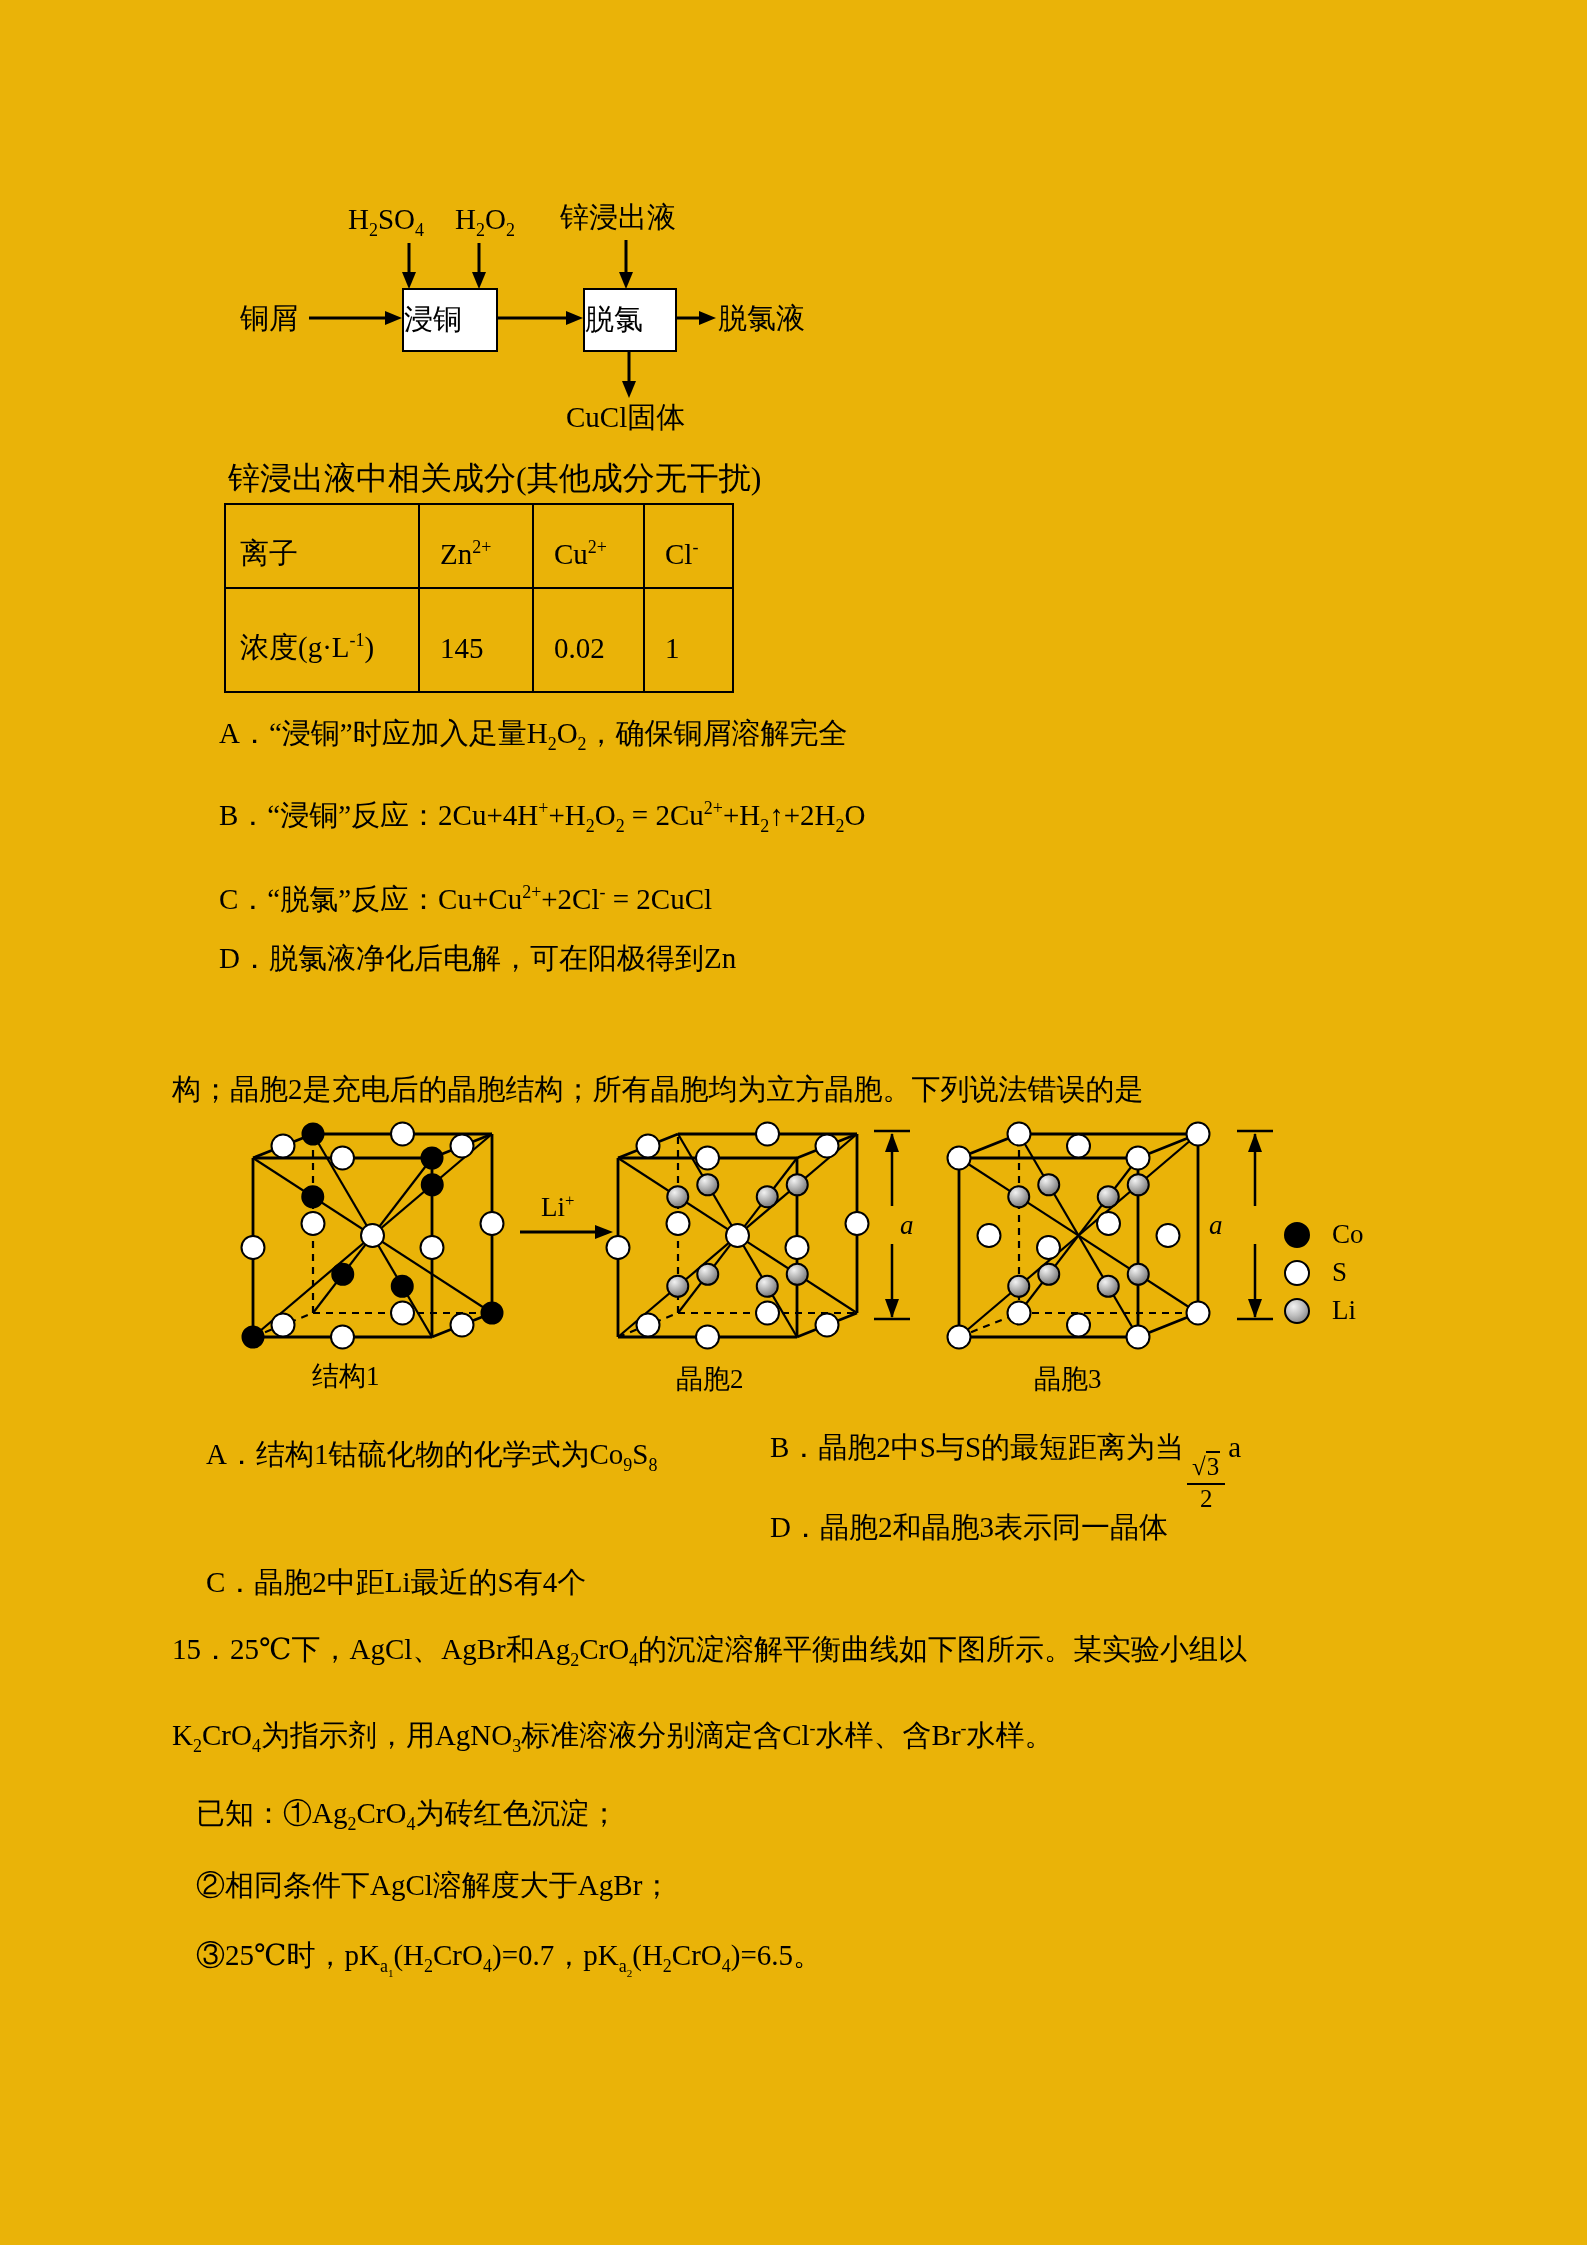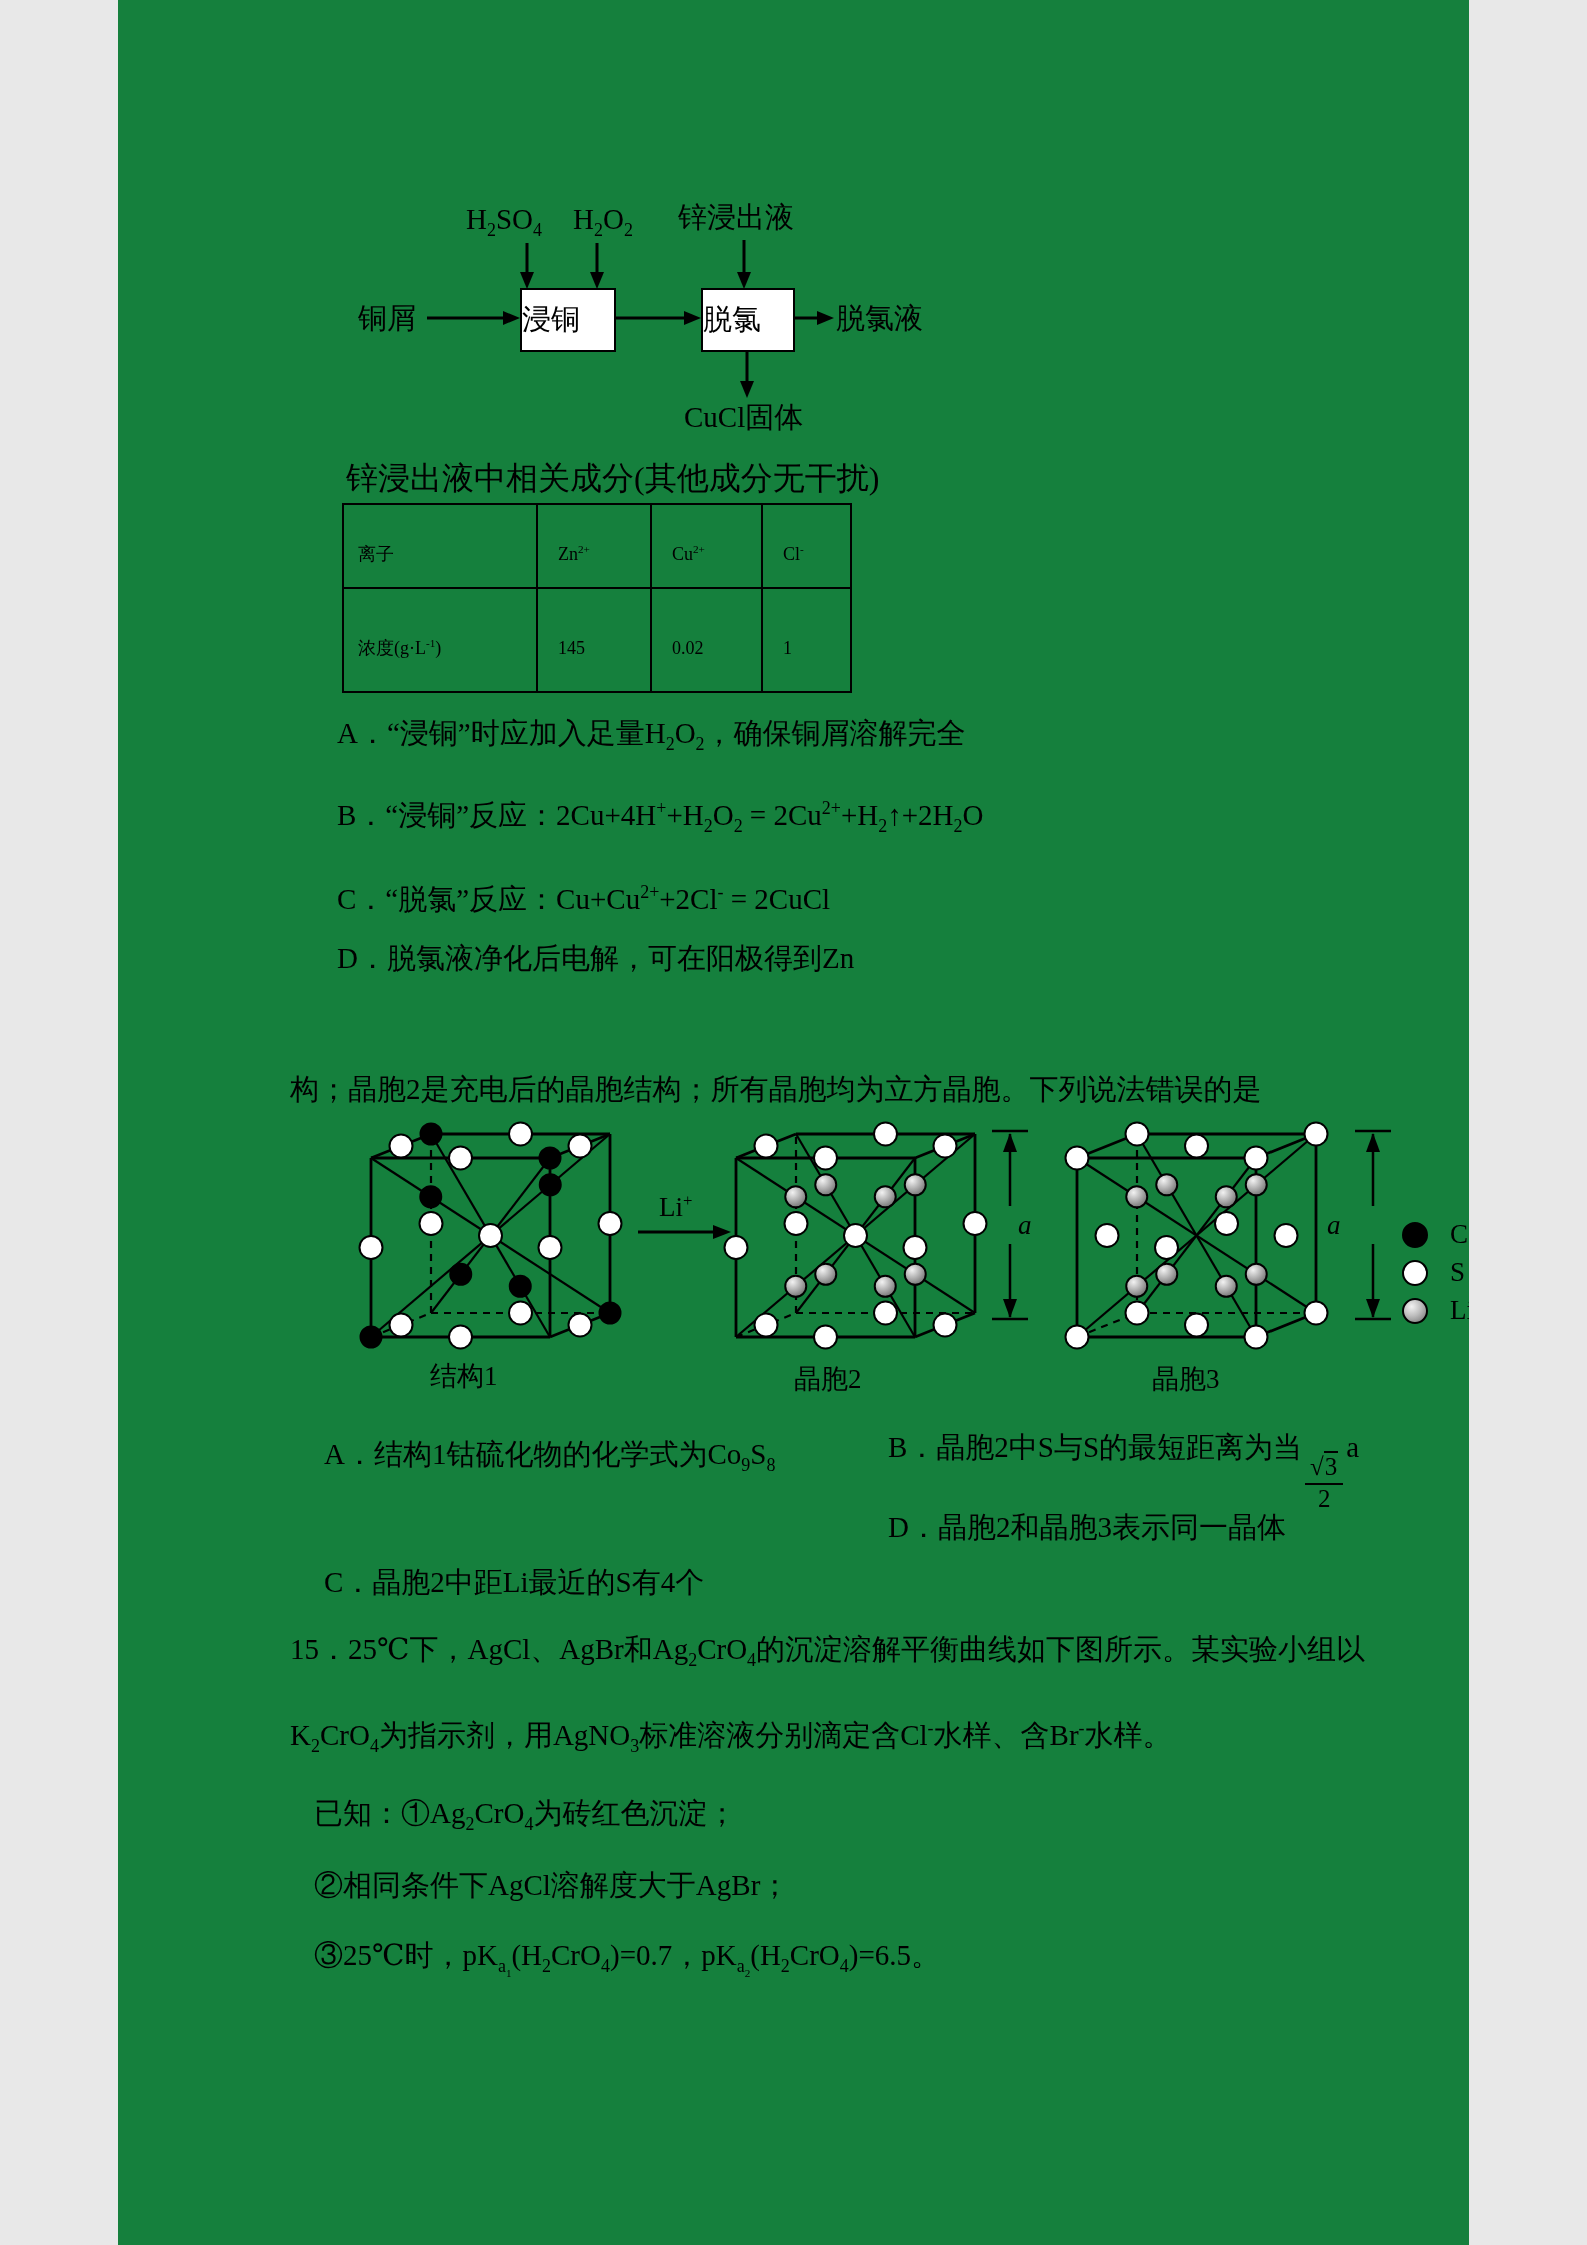--- a/index.html
+++ b/index.html
@@ -1,28 +1,28 @@
 <!DOCTYPE html>
 <html><head>
 <meta charset="utf-8">
 <style>
   html,body{margin:0;padding:0;background:#e8e8e8;}
-  .page{position:relative;width:1351px;height:2245px;background:#15803d;margin:0 auto;
+  .page{position:relative;width:1587px;height:2245px;background:#eab308;margin:0 auto;
         font-family:"Liberation Serif","DejaVu Serif",serif;color:#000;overflow:hidden;}
   .txt{position:absolute;white-space:nowrap;font-size:29px;line-height:1.2;}
   sub{font-size:0.62em;line-height:0;}
   sup{font-size:0.62em;line-height:0;}
   .ol{border-top:2px solid #000;padding:0 1px;}
   
   .flow-box{position:absolute;border:2.5px solid #000;display:flex;align-items:center;justify-content:flex-start;
             font-size:29px;background:#fff;}
   .flow-svg,.cells-svg{position:absolute;left:0;}
   
   .ztable{position:absolute;border-collapse:collapse;table-layout:fixed;}
-  .ztable td{border:2.4px solid #000;font-size:18px;padding:16px 0 0 14px;vertical-align:middle;}
+  .ztable td{border:2.4px solid #000;font-size:29px;padding:16px 0 0 14px;vertical-align:middle;}
   .ztable td.val{text-align:left;padding-left:20px;}
   
   .stem1{position:absolute;width:1292px;font-size:29px;white-space:normal;
          text-align:justify;text-align-last:justify;}
   
   .frac{display:inline-flex;flex-direction:column;align-items:center;vertical-align:-18px;
         font-size:25px;line-height:1.15;margin:0 3px;}
   .frac .num{border-bottom:2px solid #000;padding:0 5px 1px;}
   .ital{font-style:italic;}
   

